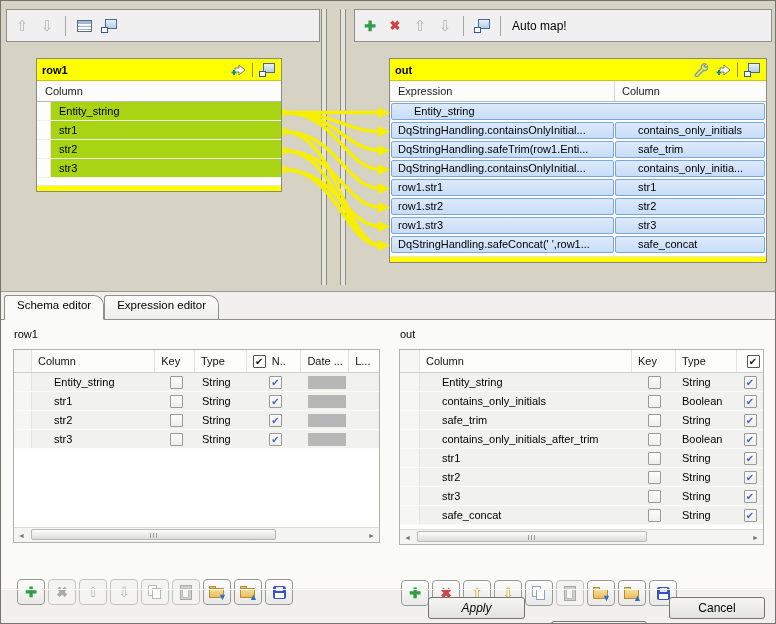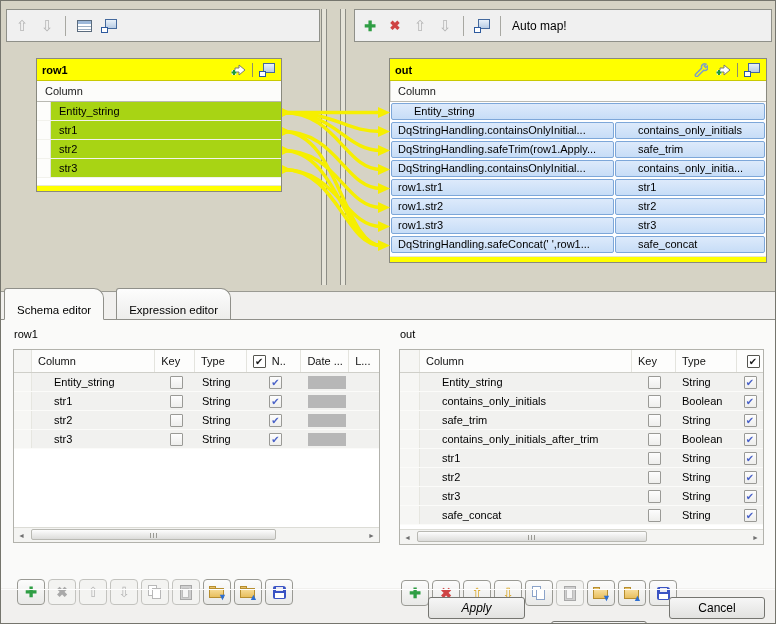--- a/index.html
+++ b/index.html
@@ -69,21 +69,21 @@
   .ohead-col { flex:1; padding-left:7px; border-left:1px solid #d8d8d2; height:100%; display:flex; align-items:center; }
 
   
   .sash { position:absolute; top:8px; height:276px; width:6px; background:#e6e4d9; border-left:1px solid #8d8d85; border-right:1px solid #8d8d85; }
 
   svg.links { position:absolute; left:0; top:0; pointer-events:none; }
 
   
   .bottom-section { position:absolute; left:0; top:292px; width:776px; height:332px; background:#f1f0ee; }
   .tabbar { position:absolute; left:0; top:2px; width:776px; height:25px; border-bottom:1px solid #90908a; display:flex; align-items:flex-end; padding-left:3px; }
-  .tab { height:24px; padding:15px 12px; display:flex; align-items:flex-start; font-size:11.5px; border:1px solid #90908a; border-bottom:none; border-radius:3px 10px 0 0; background:linear-gradient(#fdfdfd,#ededeb); margin-right:12px; position:relative; }
+  .tab { height:24px; padding:8px 12px; display:flex; align-items:flex-end; font-size:11.5px; border:1px solid #90908a; border-bottom:none; border-radius:3px 10px 0 0; background:linear-gradient(#fdfdfd,#ededeb); margin-right:0; position:relative; }
   .tab.active { background:#fafaf9; height:25px; z-index:2; margin-bottom:-1px; border-bottom:1px solid #fafaf9; }
   .tab-content { position:absolute; left:0; top:27px; width:776px; height:268px; background:#fafaf9; }
 
   .grp-label { position:absolute; font-size:11px; color:#000; }
   .schema-table { position:absolute; background:#fff; border:1px solid #b2b2ac; overflow:hidden; }
   .sch-head { display:flex; height:23px; border-bottom:1px solid #cfcfc9; background:#fdfdfc; align-items:center; }
   .sch-head .hcell { height:100%; display:flex; align-items:center; padding-left:6px; border-right:1px solid #e4e4de; color:#111; }
   .sch-row { display:flex; height:19px; align-items:center; background:#f1f1ef; border-bottom:1px solid #fbfbf9; }
   .sch-row .ccell { height:100%; display:flex; align-items:center; }
   .cgrip { background:#f6f6f4; border-right:1px solid #e6e6e0; }
@@ -225,34 +225,35 @@
           <span class="mt-isep"></span>
           <span class="tico">
               <span class="ic-win">
                 <span class="ic-win-b"></span>
                 <span class="ic-win-s"></span>
               </span>
             </span>
         </span>
       </div>
       <div class="col-head">
+        <span class="ohead-exp">Expression</span>
         <span class="ohead-col">
             <span>Column</span>
           </span>
       </div>
       <div class="out-rows" id="out-rows">
           <div class="out-row">
             <span class="bluecell colc">Entity_string</span>
           </div>
           <div class="out-row">
             <span class="bluecell exp">DqStringHandling.containsOnlyInitial...</span>
             <span class="bluecell colc">contains_only_initials</span>
           </div>
           <div class="out-row">
-            <span class="bluecell exp">DqStringHandling.safeTrim(row1.Apply...</span>
+            <span class="bluecell exp">DqStringHandling.safeTrim(row1.Enti...</span>
             <span class="bluecell colc">safe_trim</span>
           </div>
           <div class="out-row">
             <span class="bluecell exp">DqStringHandling.containsOnlyInitial...</span>
             <span class="bluecell colc">contains_only_initia...</span>
           </div>
           <div class="out-row">
             <span class="bluecell exp">row1.str1</span>
             <span class="bluecell colc">str1</span>
           </div>

